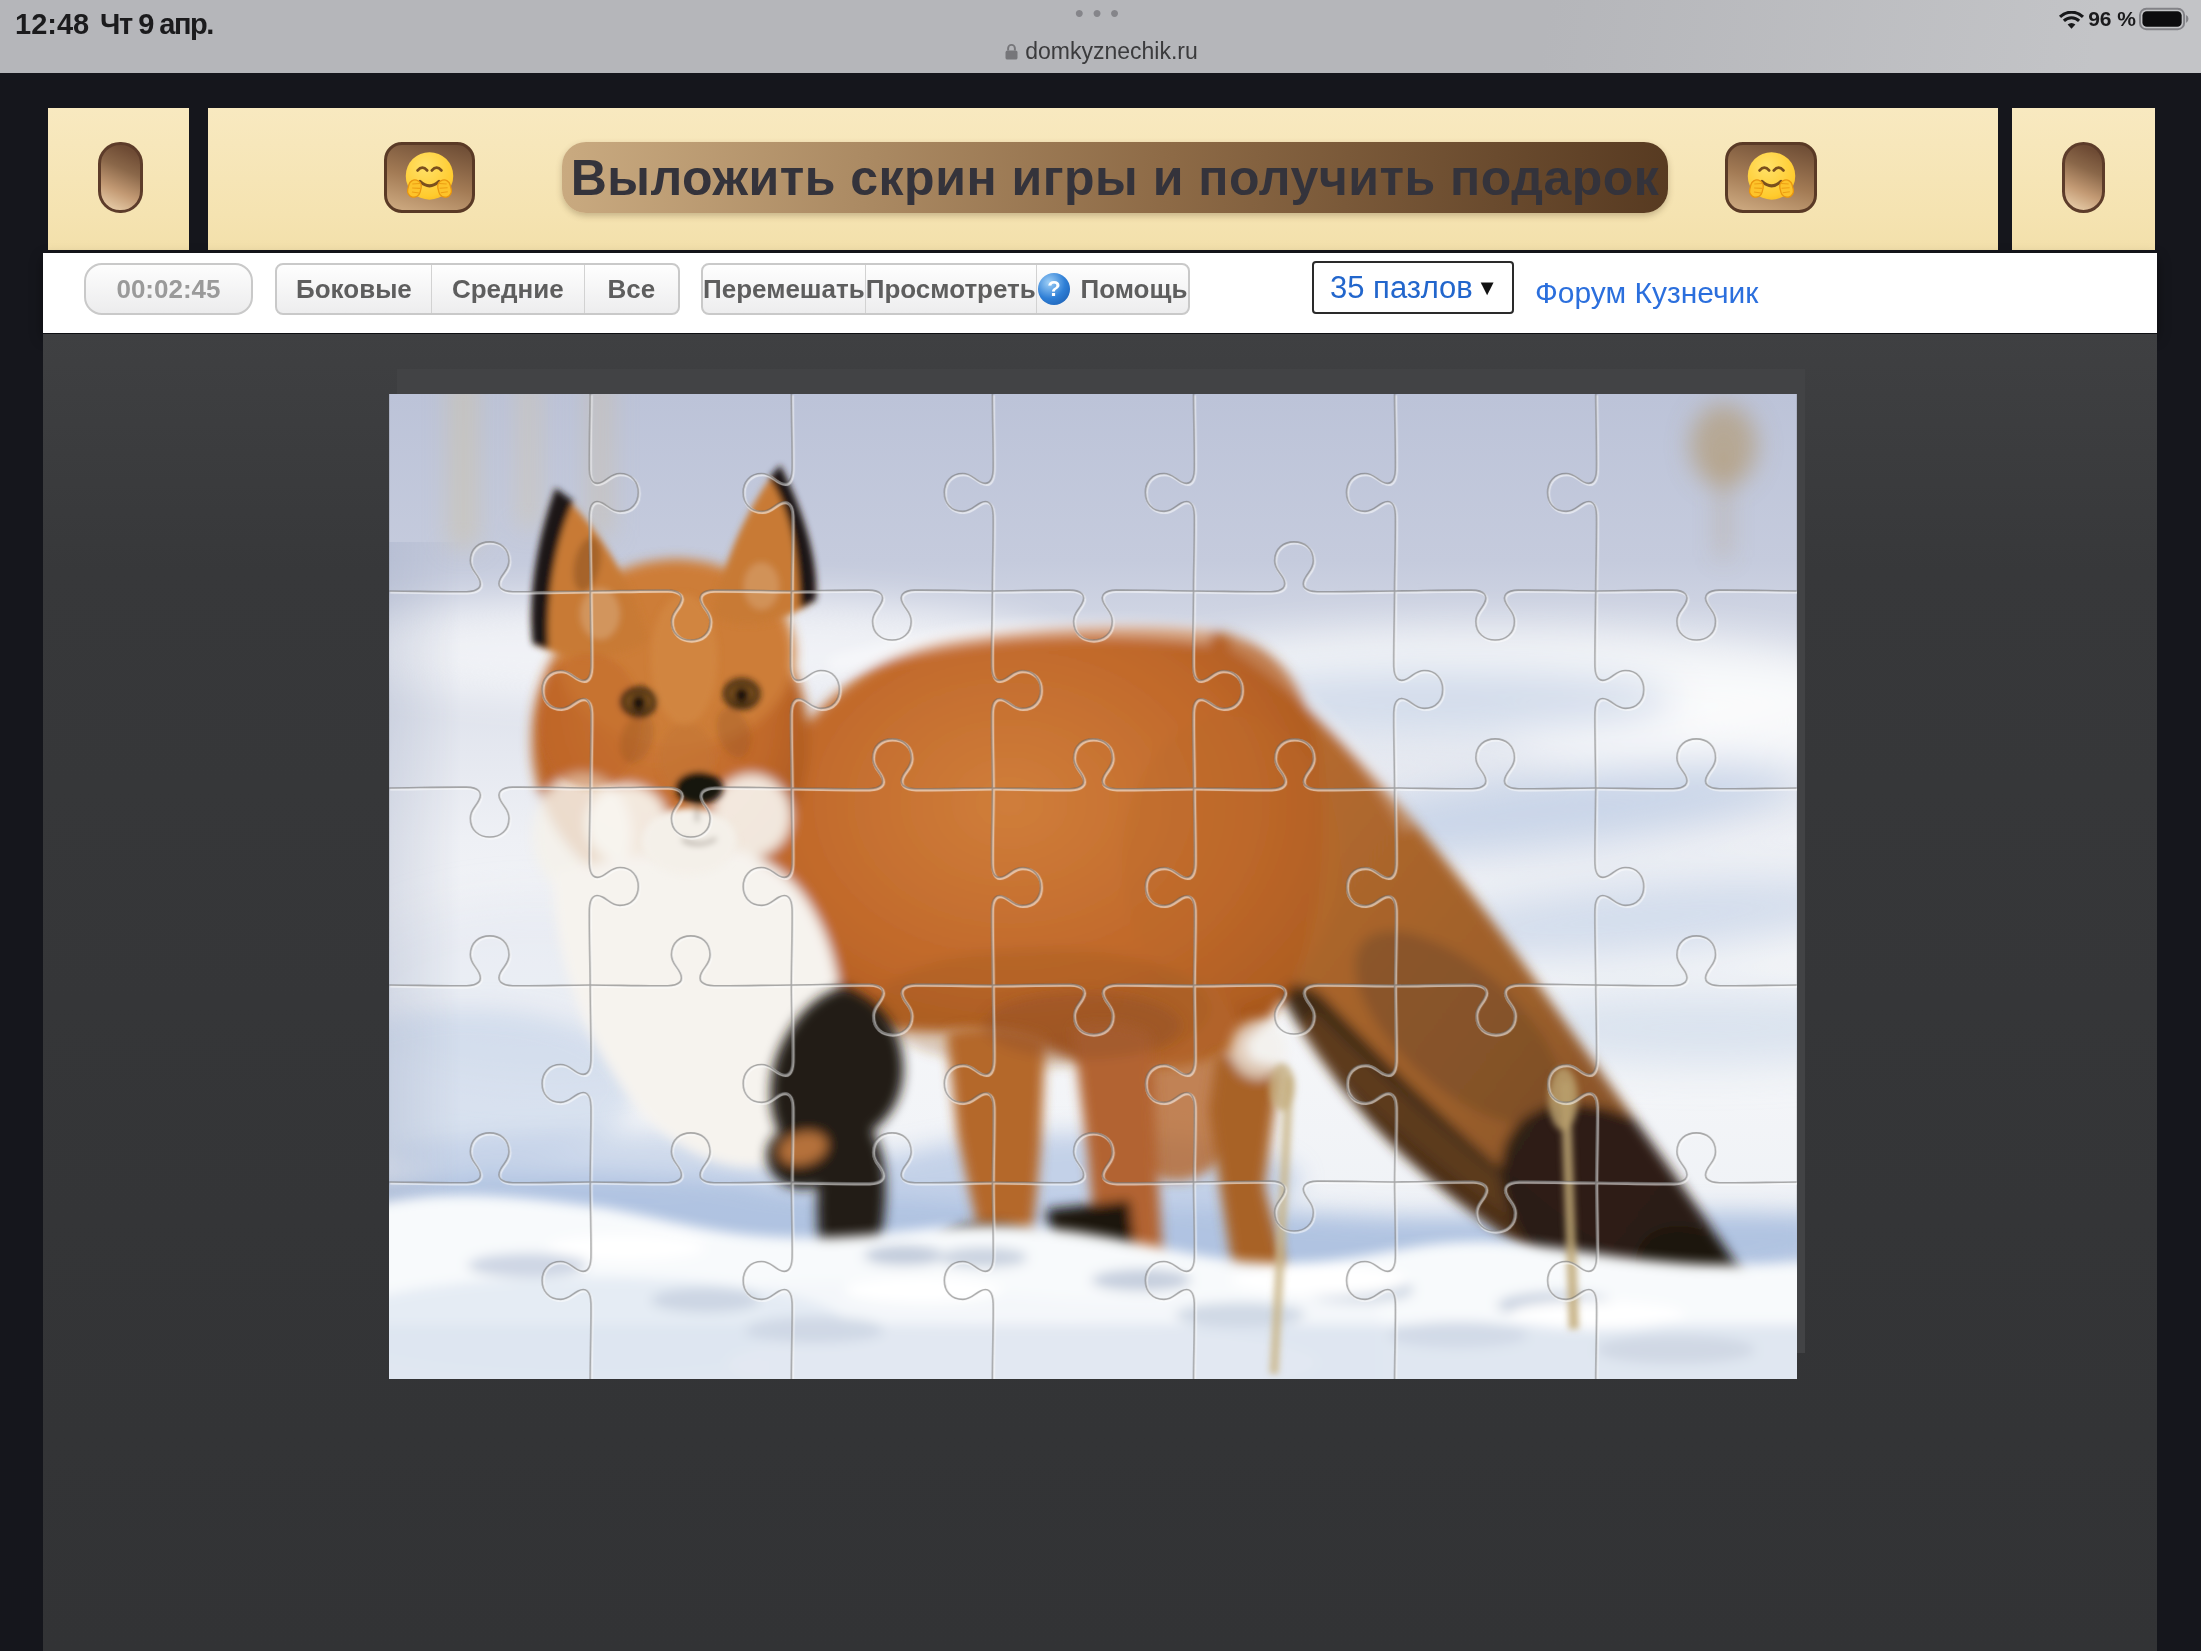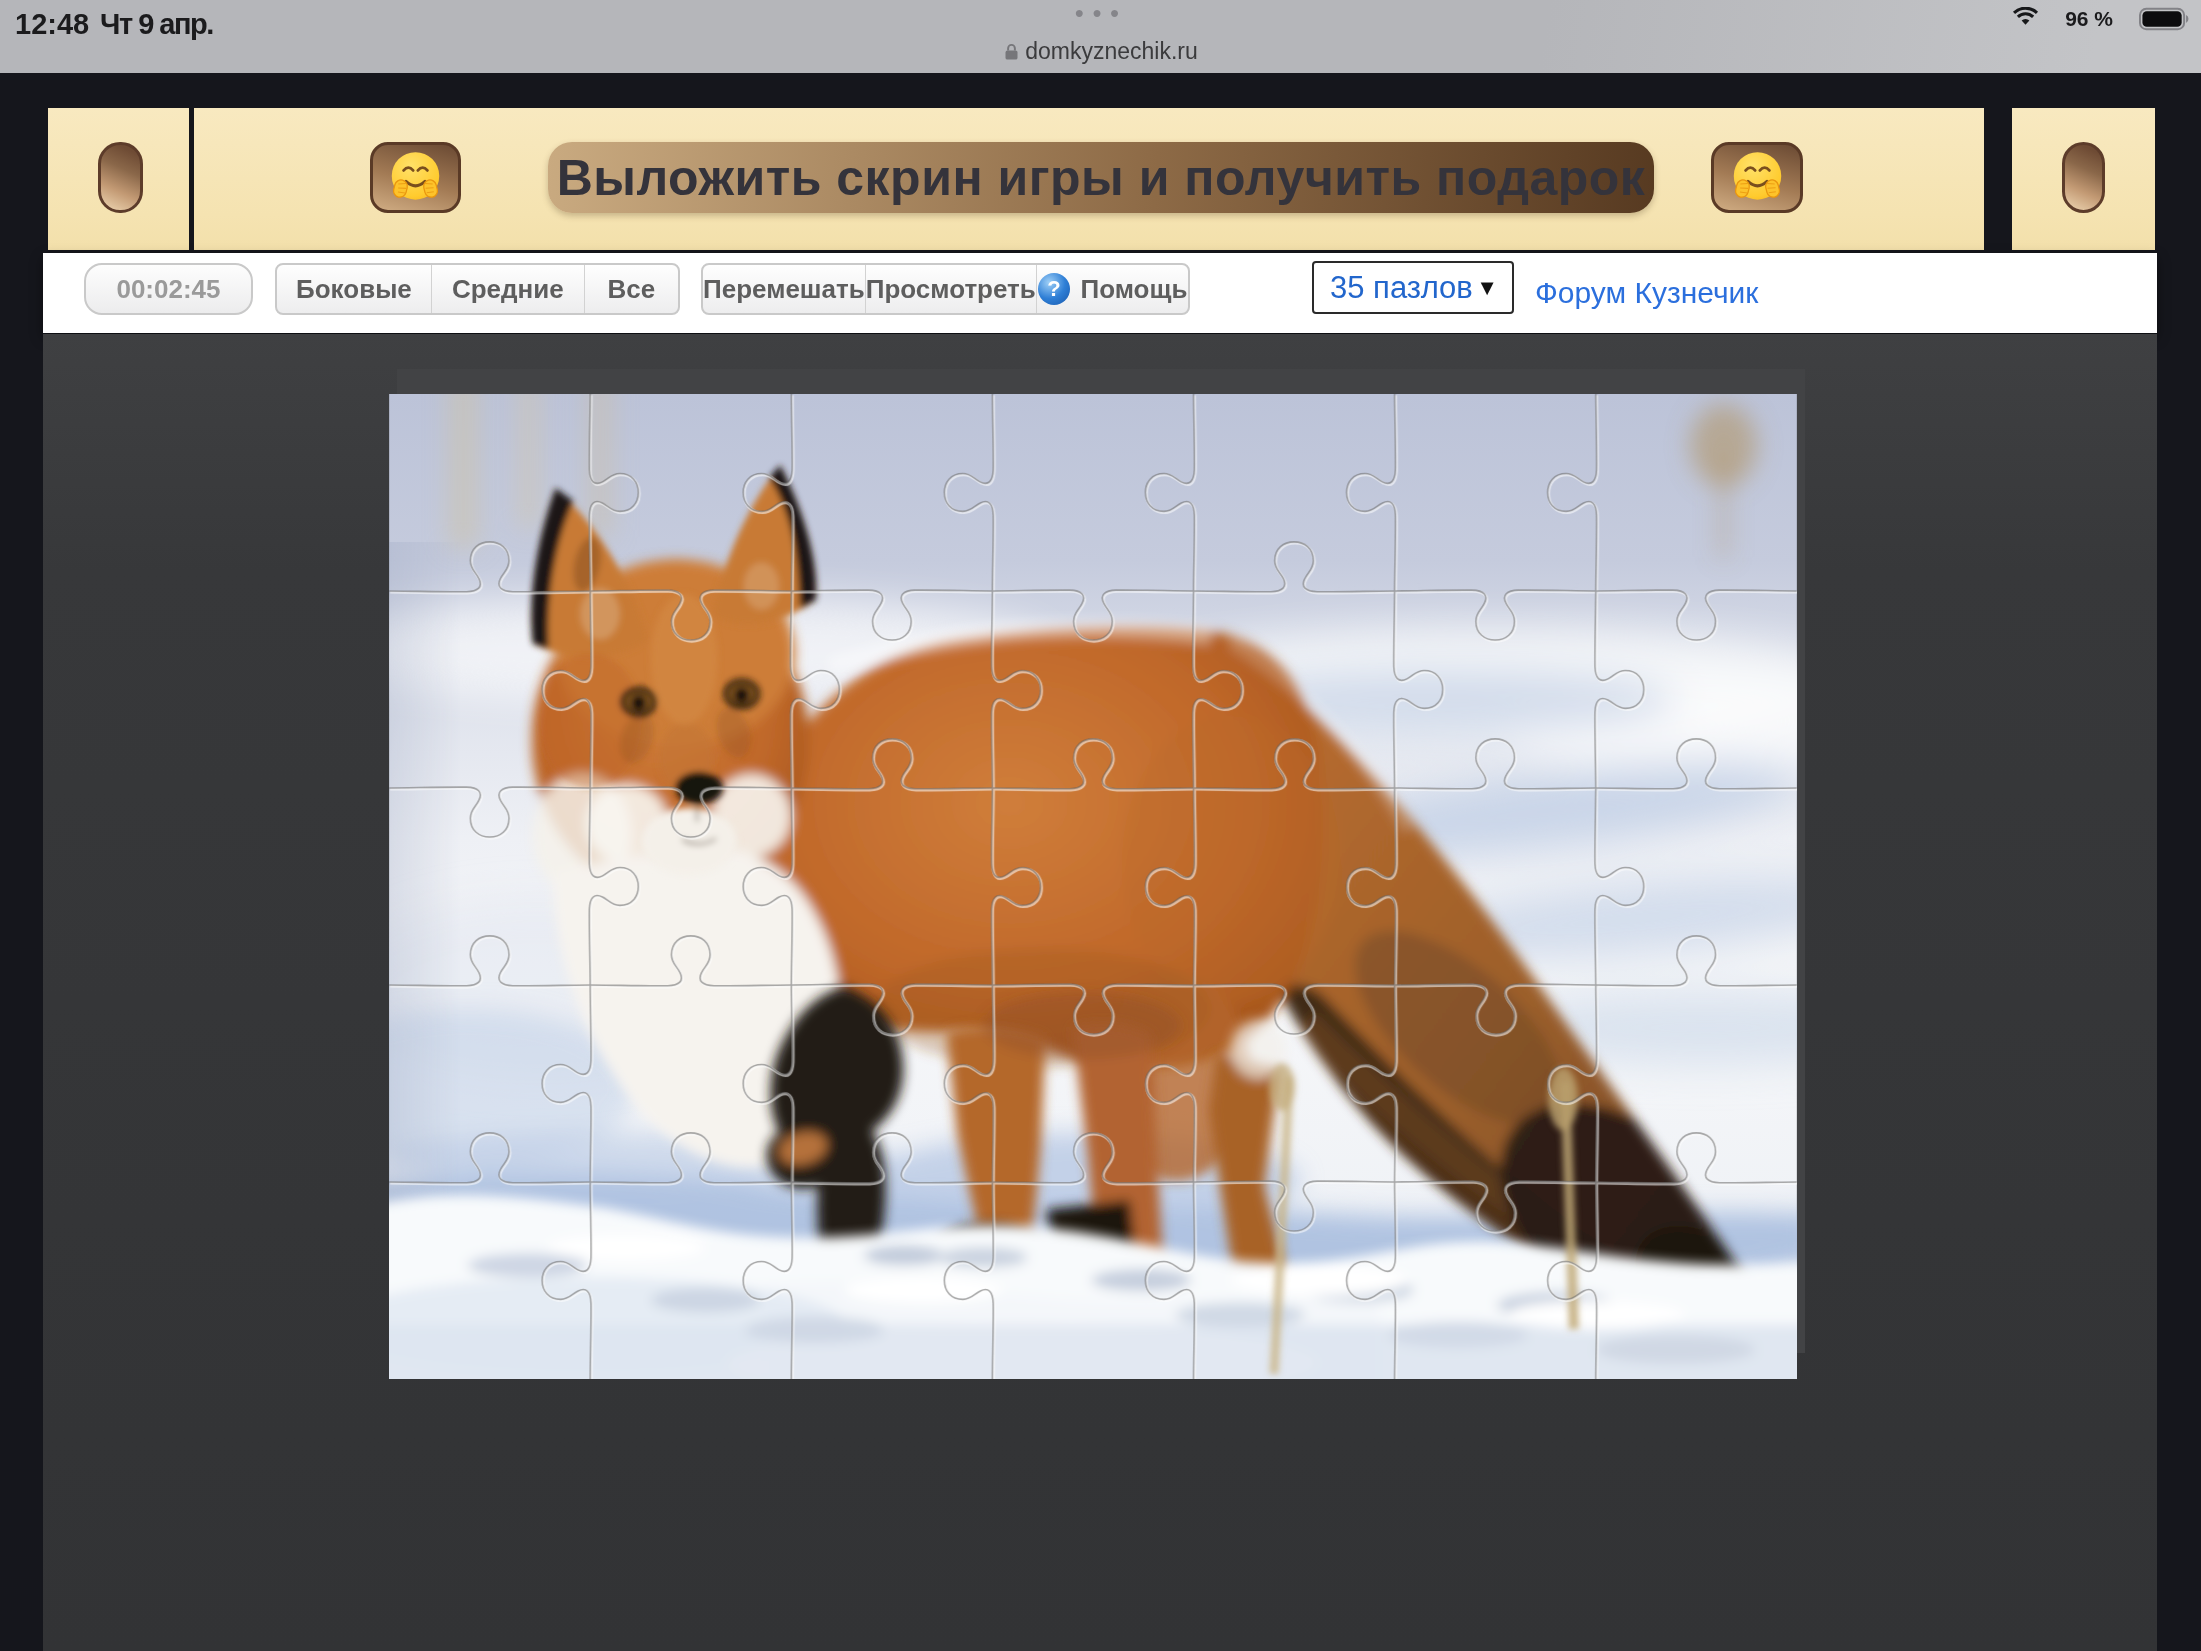--- a/index.html
+++ b/index.html
@@ -2,21 +2,21 @@
 <html><head><meta charset="utf-8">
 <style>
 *{margin:0;padding:0;box-sizing:border-box}
 html,body{width:2202px;height:1651px;background:#15161c;font-family:"Liberation Sans",sans-serif;position:relative;overflow:hidden}
 .abs{position:absolute}
 .statusbar{left:0;top:0;width:2202px;height:73px;background:linear-gradient(100deg,#b5b6ba 70%,#c3c4c7 95%);color:#1b1b1d}
 .sb-time{left:15px;top:8px;font-size:29px;font-weight:700}
 .sb-date{left:100px;top:8px;font-size:29px;font-weight:700;letter-spacing:-1.5px}
 .sb-dots{left:0;top:4px;width:2202px;text-align:center;font-size:16px;letter-spacing:8px;color:#85858a}
 .sb-url{left:0;top:38px;width:2202px;text-align:center;font-size:23px;color:#3b3b3d}
-.sb-right{right:12px;top:7px;display:flex;align-items:flex-start;gap:26px;font-size:21px;font-weight:700}
+.sb-right{right:12px;top:7px;display:flex;align-items:flex-end;gap:3px;font-size:21px;font-weight:700}
 .banner{background:linear-gradient(#f8e9c0,#f5e3b1 75%,#f3e0ab)}
 .cap{border:3px solid #5d3c2a;border-radius:22px;background:linear-gradient(205deg,#6e4b34 12%,#8a6749 38%,#c39a74 68%,#e9cfab 96%)}
 .emojibtn{border:3px solid #5a3a26;border-radius:18px;background:linear-gradient(195deg,#6f4e36 5%,#a37b55 55%,#cba77e 95%);display:flex;align-items:center;justify-content:center}
 .titlebox{left:354px;top:34px;width:1106px;height:71px;border-radius:24px;background:linear-gradient(95deg,#c9aa80 0%,#8d6a46 55%,#573a21 100%);box-shadow:0 3px 6px rgba(90,70,40,.3);display:flex;align-items:center;justify-content:center;font-size:50px;font-weight:700;color:#34333b;letter-spacing:0.5px}
 .toolbar{left:43px;top:253px;width:2114px;height:80px;background:#fff;box-shadow:0 5px 12px rgba(0,0,0,.4)}
 .btn{position:absolute;top:10px;height:52px;border:2px solid #c9c9c9;border-radius:18px;background:linear-gradient(#fdfdfd,#ececed);display:flex;align-items:center;justify-content:center;font-size:26px;font-weight:700;color:#5e5e5e}
 .bgrp{position:absolute;top:10px;height:52px;border:2px solid #c9c9c9;border-radius:8px;background:linear-gradient(#fefefe,#ededee);display:flex}
 .bgrp div{display:flex;align-items:center;justify-content:center;font-size:26px;font-weight:700;color:#5e5e5e;border-left:1px solid #d2d2d2}
 .bgrp div:first-child{border-left:none}
 .content{left:43px;top:334px;width:2114px;height:1318px;background:linear-gradient(#3f4042 0%,#37383a 18%,#323335 100%)}
@@ -42,21 +42,21 @@
   <svg width="51" height="24" viewBox="0 0 52 24">
         <rect x="1" y="1.5" width="45" height="21" rx="6.5" fill="none" stroke="#828287" stroke-width="2"></rect>
         <rect x="3.5" y="4" width="40" height="16" rx="4.5" fill="#0c0c0e"></rect>
         <path d="M48 8 a 4.5 4.5 0 0 1 0 8 Z" fill="#828287"></path>
       </svg>
  </div>
 </div>
 <div class="abs banner" style="left:48px;top:108px;width:141px;height:142px">
  <div class="abs cap" style="left:50px;top:34px;width:45px;height:71px"></div>
 </div>
-<div class="abs banner" style="left:194px;top:108px;width:1790px;height:142px">
+<div class="abs banner" style="left:208px;top:108px;width:1790px;height:142px">
  <div class="abs emojibtn" style="left:176px;top:34px;width:91px;height:71px">
       <svg width="57" height="57" viewBox="0 0 72 72">
 <defs>
           <radialGradient id="eg" cx="0.4" cy="0.3" r="0.9">
 <stop offset="0" stop-color="#ffe169"></stop>
             <stop offset="0.7" stop-color="#ffcb2e"></stop>
             <stop offset="1" stop-color="#f8ad15"></stop>
           </radialGradient>
         </defs>
 <circle cx="36" cy="34" r="30" fill="url(#eg)"></circle>

